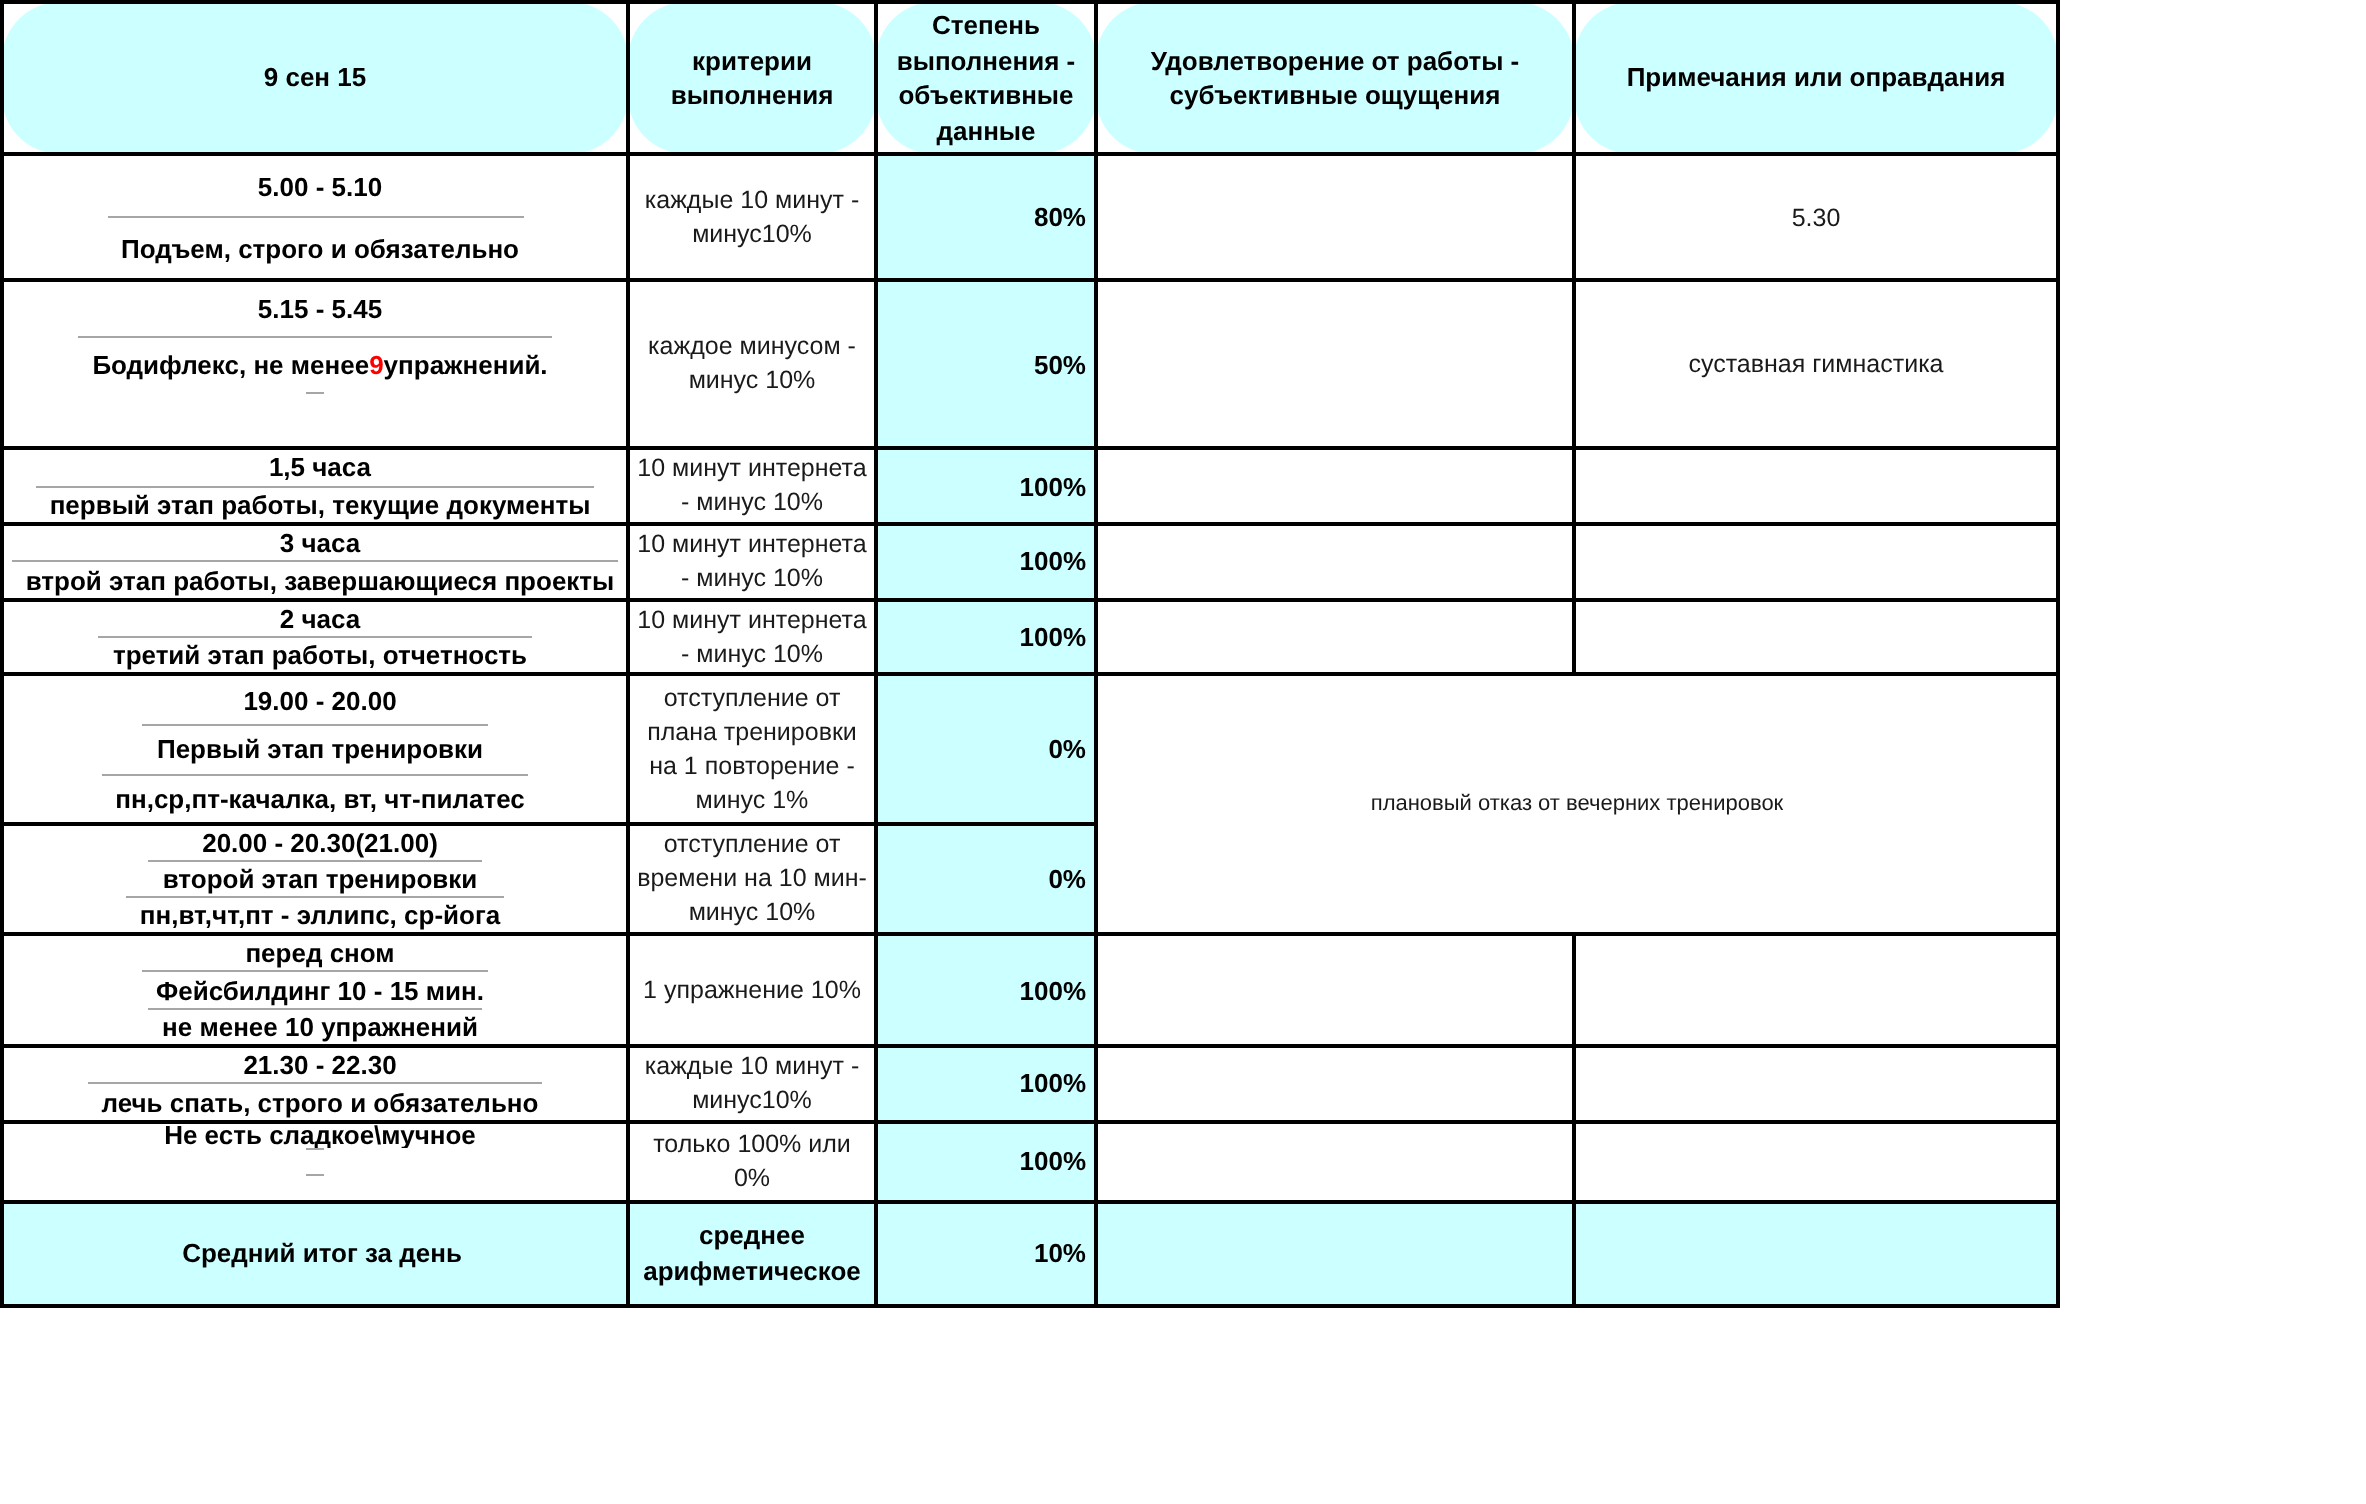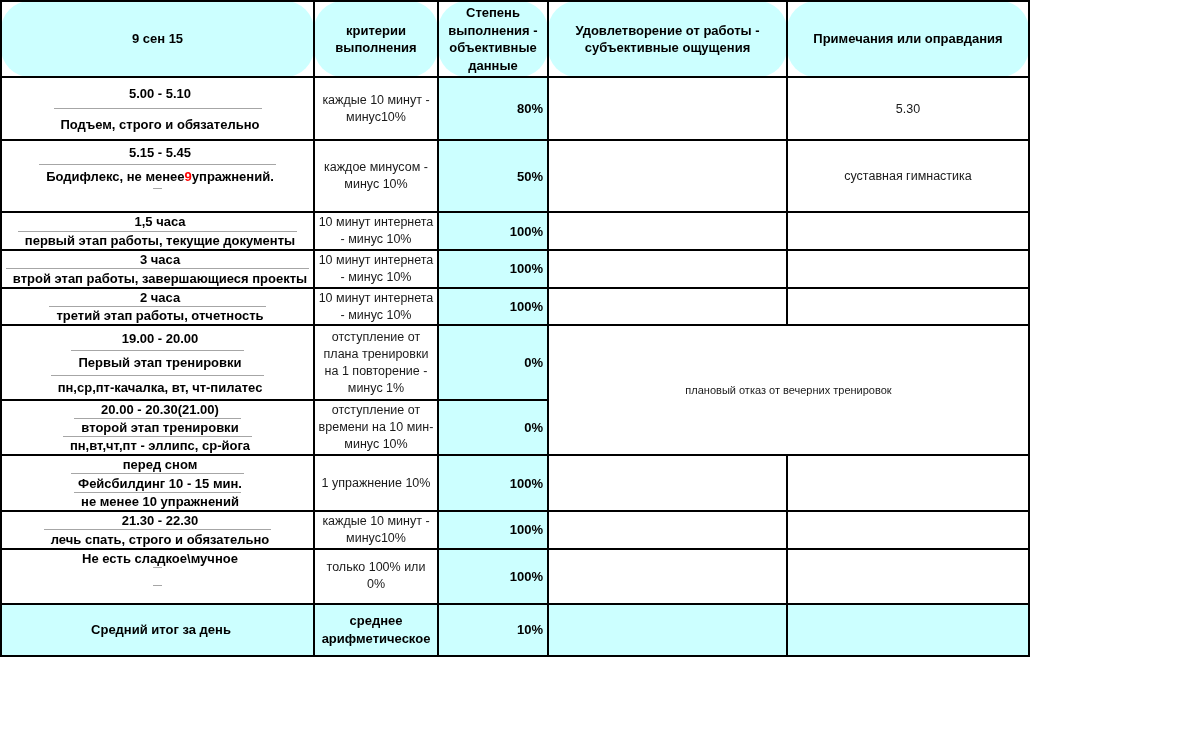--- a/index.html
+++ b/index.html
@@ -59,21 +59,21 @@
         <div class="subline">5.00 - 5.10</div>
         <div class="subline">Подъем, строго и обязательно</div>
       </div>
     </td>
     <td class="c2">каждые 10 минут - минус10%</td>
     <td class="c3">80%</td>
     <td class="c4"></td>
     <td class="c5">5.30</td>
   </tr>
 
-  <tr style="height:72px">
+  <tr style="height:84px">
     <td class="c1">
       <div class="stack">
         <div class="subline">5.15 - 5.45</div>
         <div class="subline">
               <span>Бодифлекс, не менее </span>
               <span class="red">9</span>
               <span> упражнений.</span>
             </div>
         <div class="subline"></div>
       </div>
@@ -168,21 +168,21 @@
         <div class="subline">21.30 - 22.30</div>
         <div class="subline">лечь спать, строго и обязательно</div>
       </div>
     </td>
     <td class="c2">каждые 10 минут - минус10%</td>
     <td class="c3">100%</td>
     <td class="c4"></td>
     <td class="c5"></td>
   </tr>
 
-  <tr style="height:55px">
+  <tr style="height:40px">
     <td class="c1">
       <div class="stack">
         <div class="subline">Не есть сладкое\мучное</div>
         <div class="subline"></div>
         <div class="subline"></div>
       </div>
     </td>
     <td class="c2">только 100% или 0%</td>
     <td class="c3">100%</td>
     <td class="c4"></td>

